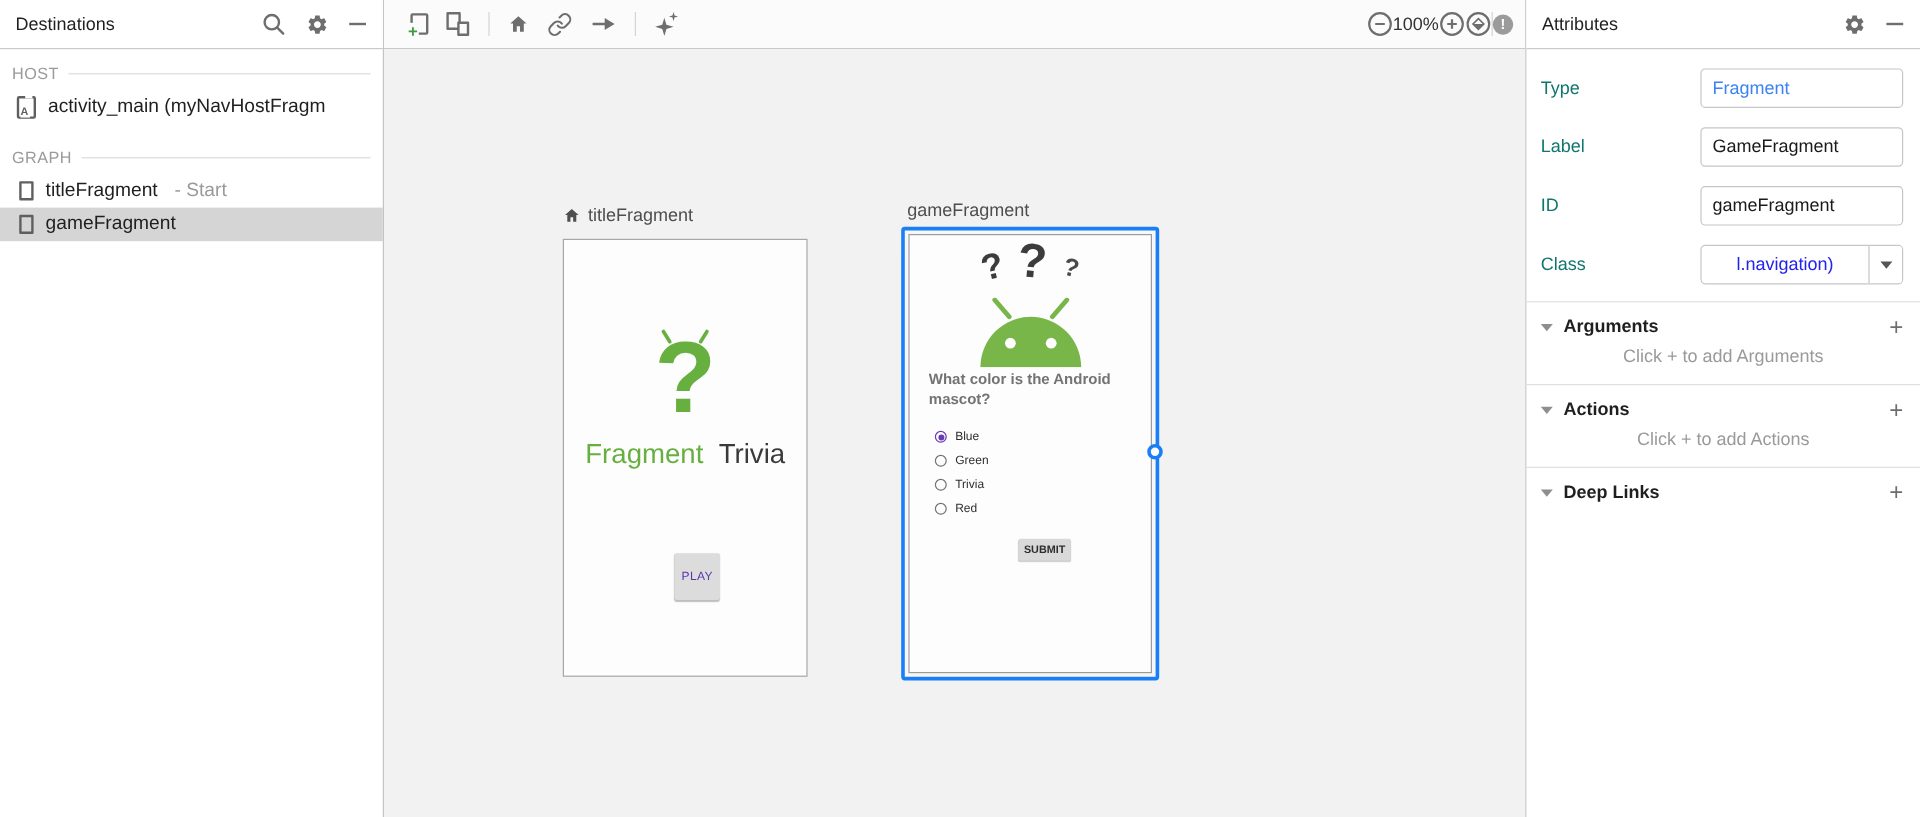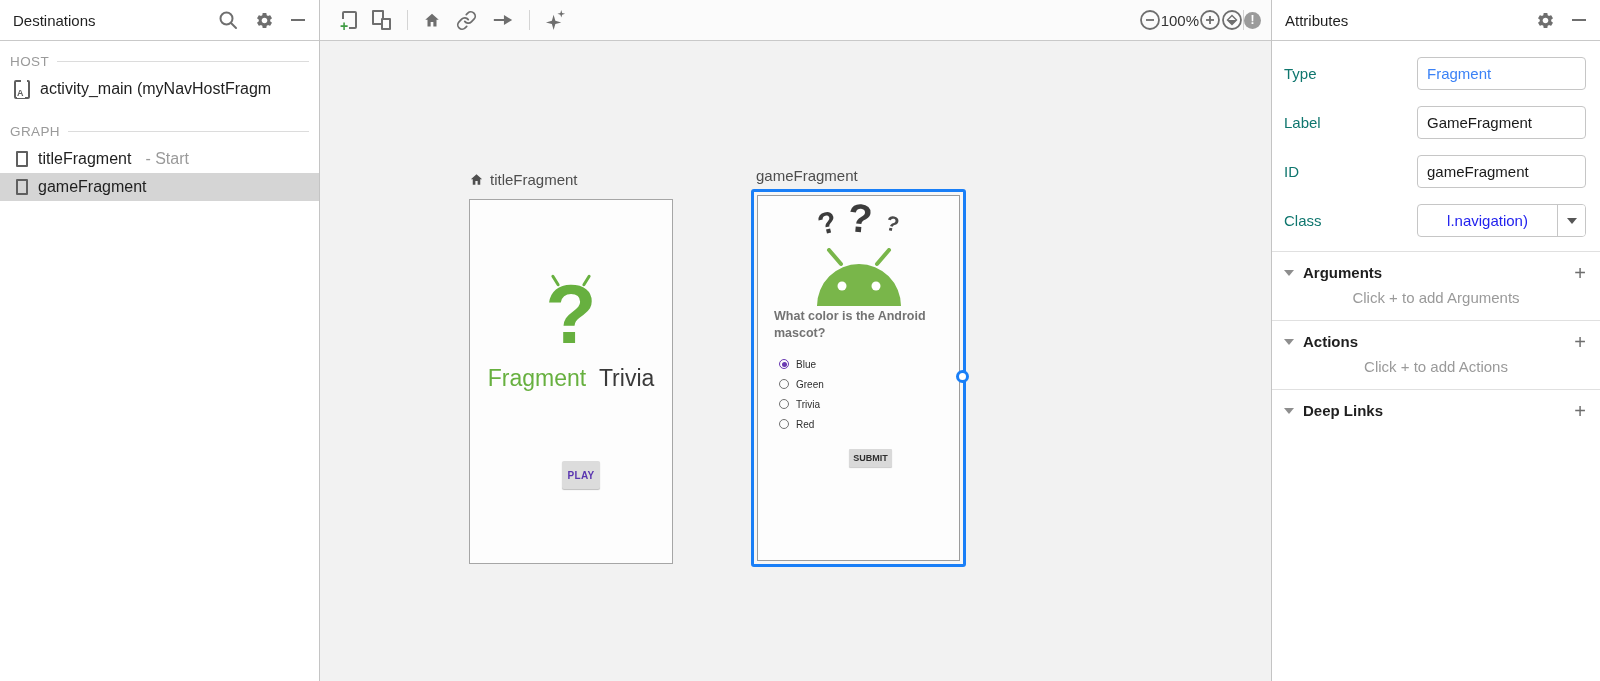--- a/index.html
+++ b/index.html
@@ -70,23 +70,23 @@
   }
   .logo { position:absolute; top:72px; left:0; right:0; text-align:center; }
   .logo-q { font-size:84px; line-height:1; font-weight:bold; color:#67b03f; }
   .ant { position:absolute; width:3px; height:13px; background:#67b03f; border-radius:2px; top:2px; }
   .ant-l { left:calc(50% - 17px); transform:rotate(-32deg); }
   .ant-r { left:calc(50% + 14px); transform:rotate(32deg); }
   .logo-title { position:absolute; top:165px; left:0; width:100%; text-align:center; font-size:23px; }
   .brand-green { color:#67b03f; }
   .brand-dark { color:#3a3a3a; }
   .play-btn {
-    position:absolute; left:92px; top:261px; width:38px; height:28px;
+    position:absolute; left:92px; top:261px; width:38px; height:39px;
     background:#dcdcdc; border-radius:2px; box-shadow:0 1px 1px rgba(0,0,0,.25);
-    color:#5a35b0; font-weight:bold; font-size:10px;
+    color:#5a35b0; font-weight:normal; font-size:10px;
     display:flex; align-items:center; justify-content:center; letter-spacing:.3px;
   }
 
   .game-sel {
     position:absolute; left:431px; top:148px; width:215px; height:378px;
     border:3px solid #1a7ff7; border-radius:3px; padding:3px; background:#f7f7f7;
   }
   .game-card { width:100%; height:100%; background:#fdfdfd; border:1px solid #9c9c9c; position:relative; }
   .qmarks { position:absolute; top:0; left:0; right:0; text-align:center; color:#3c3c3c; }
   .qm1 { display:inline-block; font-size:30px; font-weight:bold; transform:rotate(-14deg); vertical-align:top; margin-top:10px; }

